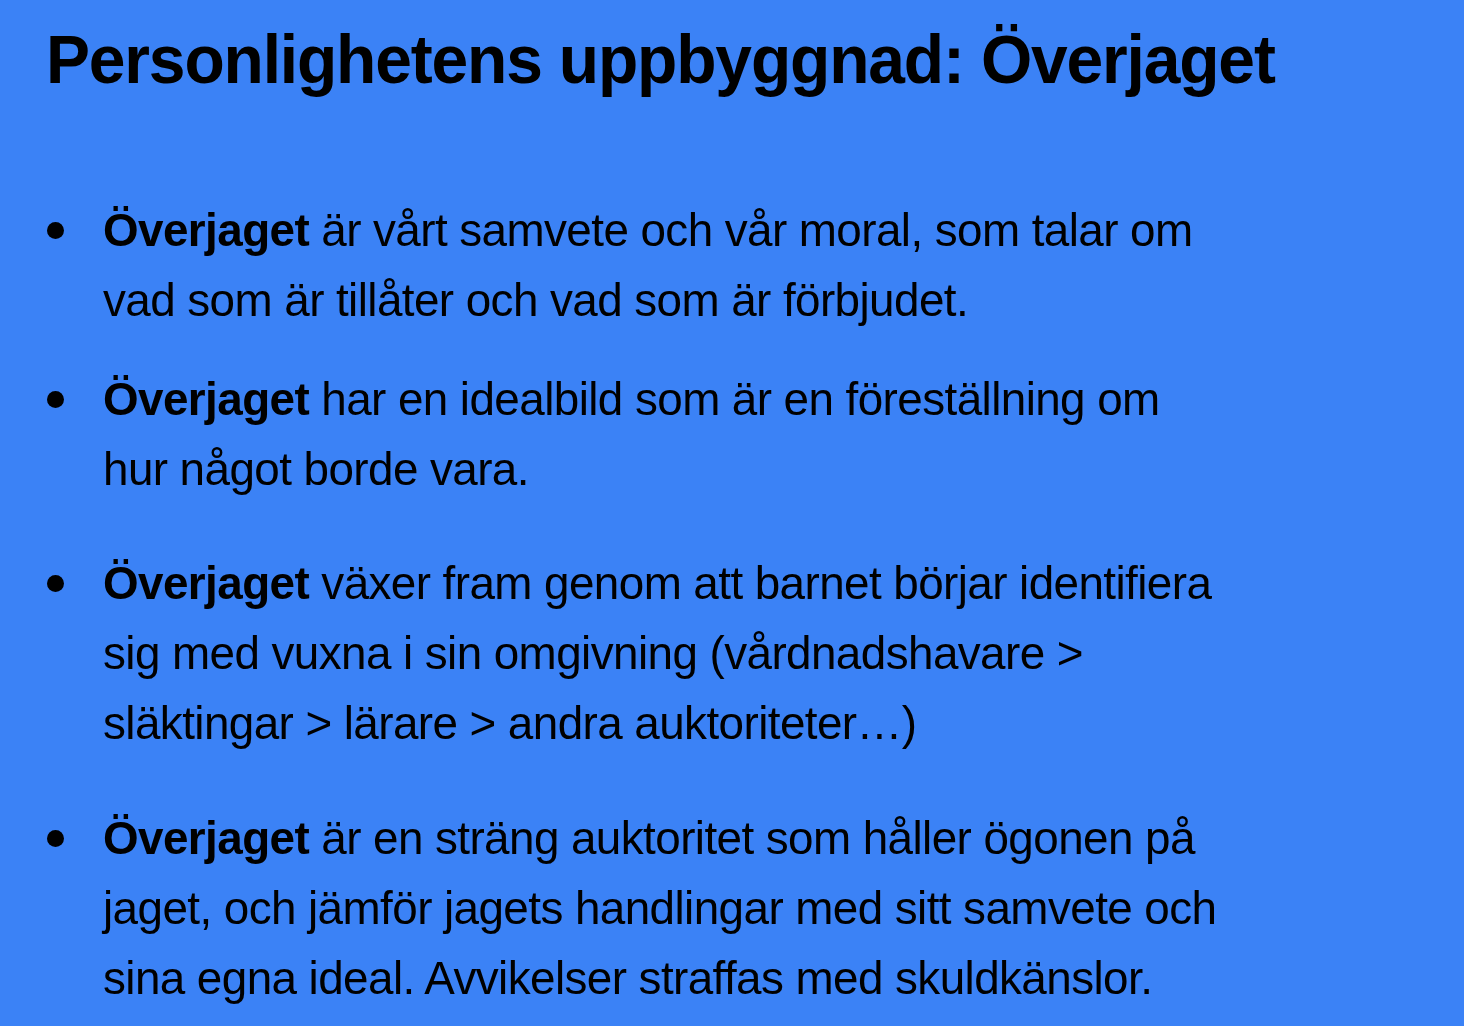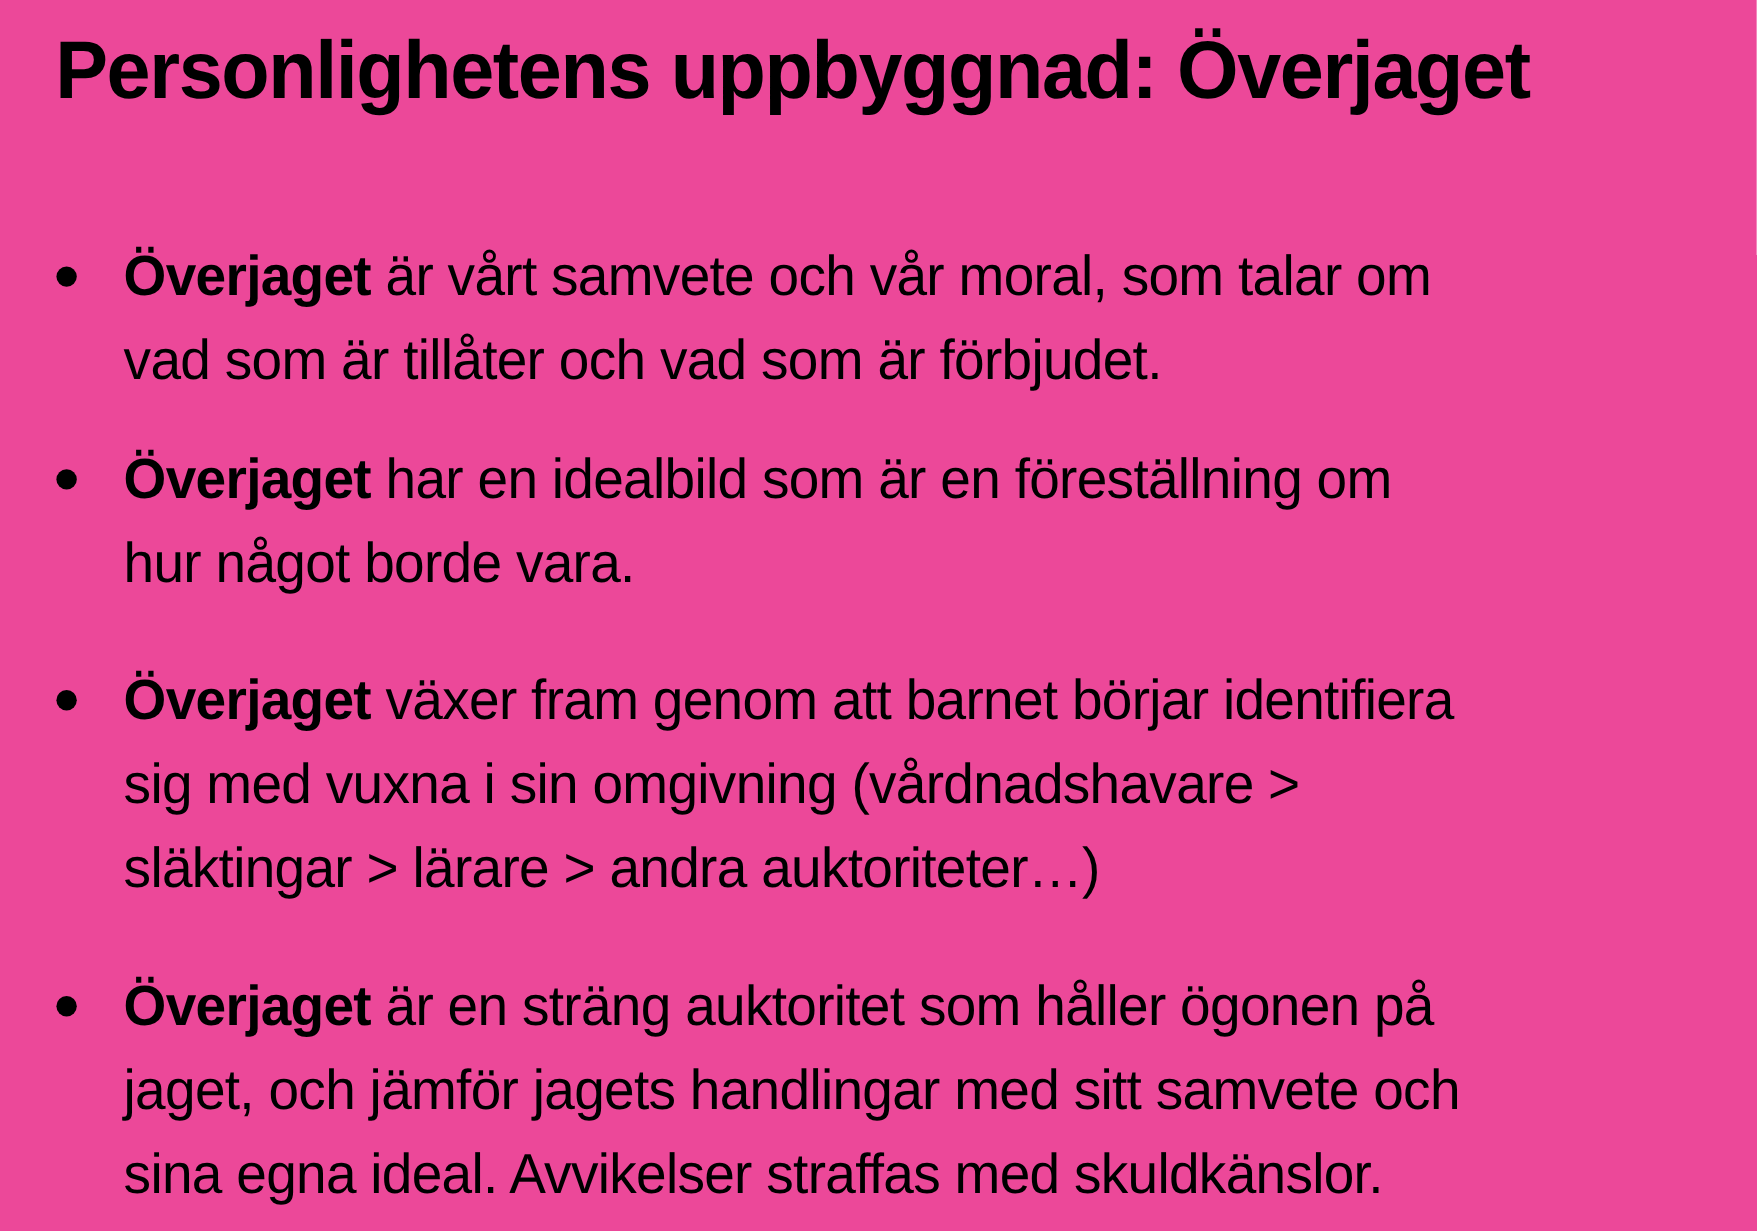--- a/index.html
+++ b/index.html
@@ -11,21 +11,21 @@
       width: 1464px;
       height: 1026px;
       position: relative;
       overflow: hidden;
       font-family: "Liberation Sans", "DejaVu Sans", sans-serif;
       color: #000000;
     }
     .slide {
       position: absolute;
       inset: 0;
-      background: #ec4899;
+      background: #3b82f6;
     }
     .title {
       position: absolute;
       left: 46px;
       top: 14px;
       margin: 0;
       font-size: 68px;
       font-weight: bold;
       letter-spacing: -1.2px;
       line-height: 90px;

